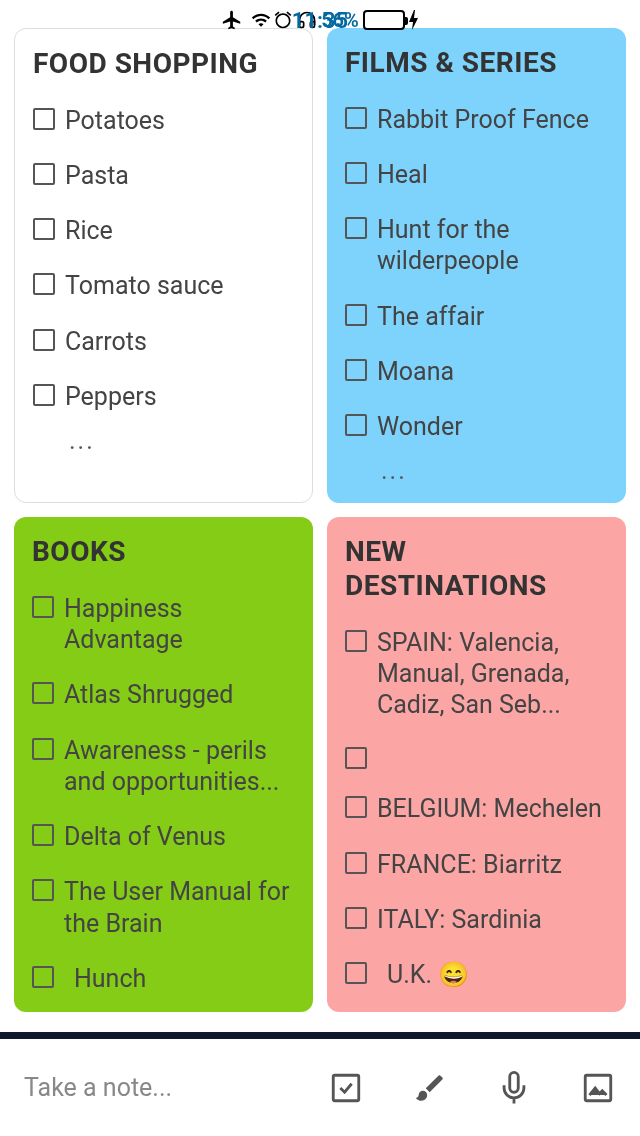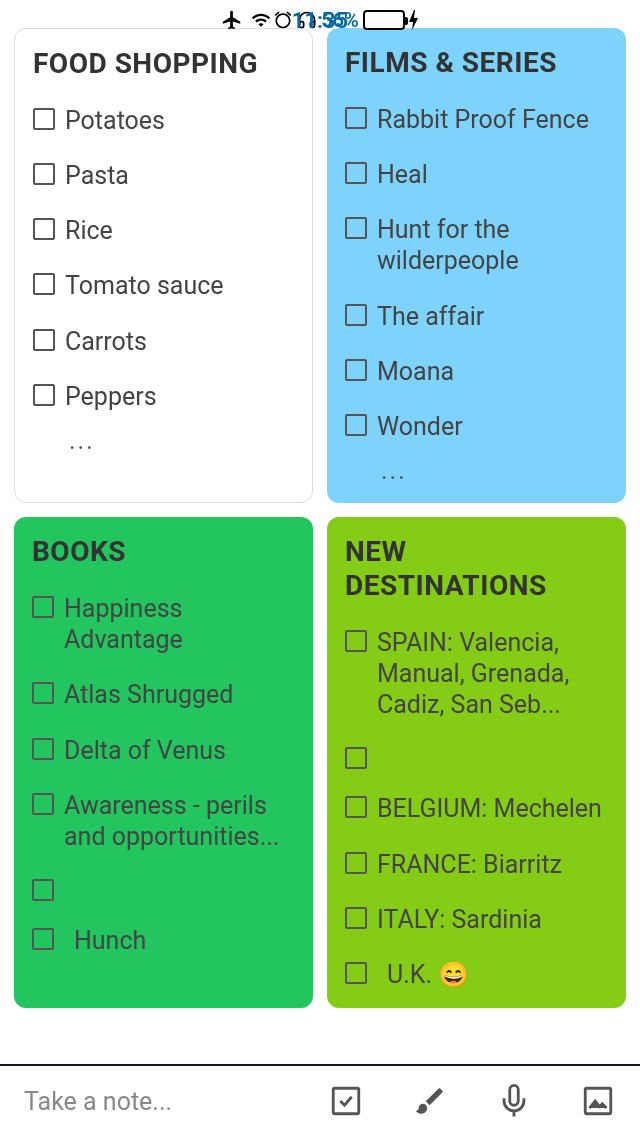--- a/index.html
+++ b/index.html
@@ -11,33 +11,33 @@
     .status-right { display: flex; align-items: center; gap: 4px; }
     .battery { width: 42px; height: 20px; border: 2px solid #000; border-radius: 4px; position: relative; display: inline-block; }
     .battery::after { content: ''; position: absolute; right: -5px; top: 5px; width: 3px; height: 8px; background: #000; border-radius: 0 2px 2px 0; }
     .battery-fill { background: #f5c518; height: 100%; width: 56%; border-radius: 2px; }
     
     .notes-grid { display: grid; grid-template-columns: 1fr 1fr; gap: 14px; padding: 0 14px 14px 14px; margin-top: -12px; }
     
     .note-card { border-radius: 12px; padding: 18px 18px 18px 18px; overflow: hidden; }
     .note-white { background: #fff; border: 1px solid #ddd; }
     .note-yellow { background: #7dd3fc; }
-    .note-red { background: #22c55e; }
-    .note-blue { background: #84cc16; }
+    .note-red { background: #84cc16; }
+    .note-blue { background: #fca5a5; }
     
     .note-title { font-size: 28px; font-weight: 700; color: #333; margin-bottom: 18px; letter-spacing: 0.5px; line-height: 1.2; }
     
     .checklist-item { display: flex; align-items: flex-start; gap: 10px; margin-bottom: 14px; margin-top: 24px; }
     .checklist-item:last-child { margin-bottom: 0; gap: 20px; }
     .checkbox { flex-shrink: 0; width: 22px; height: 22px; border: 2.5px solid #555; border-radius: 2px; margin-top: 3px; }
     .item-text { font-size: 25px; color: #444; line-height: 1.25; word-break: break-word; }
     
     .ellipsis { padding-left: 36px; font-size: 25px; color: #555; letter-spacing: 2px; }
     
-    .bottom-bar { position: absolute; bottom: 0; left: 0; right: 0; height: 72px; background: #fff; border-top: 2px solid #0f172a; display: flex; align-items: center; padding: 0 24px; gap: 28px; }
+    .bottom-bar { position: absolute; bottom: 0; left: 0; right: 0; height: 104px; background: #fff; border-top: 7px solid #0f172a; display: flex; align-items: center; padding: 0 24px; gap: 28px; }
     .take-note { flex: 0 0 auto; font-size: 25px; color: #888; width: 190px; }
     .bottom-icons { display: flex; gap: 48px; margin-left: auto; }
     .bottom-icon { width: 36px; height: 36px; display: flex; align-items: center; justify-content: center; }
     
     svg { display: block; }
   </style>
 </head>
 <body>
 
 <div class="status-bar">
@@ -139,28 +139,29 @@
       <div class="checklist-item">
         <div class="checkbox"></div>
         <div class="item-text">Happiness Advantage</div>
       </div>
       <div class="checklist-item">
         <div class="checkbox"></div>
         <div class="item-text">Atlas Shrugged</div>
       </div>
       <div class="checklist-item">
         <div class="checkbox"></div>
+        <div class="item-text">Awareness - perils and opportunities...</div>
+      </div>
+      <div class="checklist-item">
+        <div class="checkbox"></div>
         <div class="item-text">Delta of Venus</div>
       </div>
       <div class="checklist-item">
         <div class="checkbox"></div>
-        <div class="item-text">Awareness - perils and opportunities...</div>
-      </div>
-      <div class="checklist-item">
-        <div class="checkbox"></div>
+        <div class="item-text">The User Manual for the Brain</div>
       </div>
       <div class="checklist-item">
         <div class="checkbox"></div>
         <div class="item-text">Hunch</div>
       </div>
     </div>
     <div class="note-card note-blue">
       <div class="note-title">NEW DESTINATIONS</div>
       <div class="checklist-item">
         <div class="checkbox"></div>

